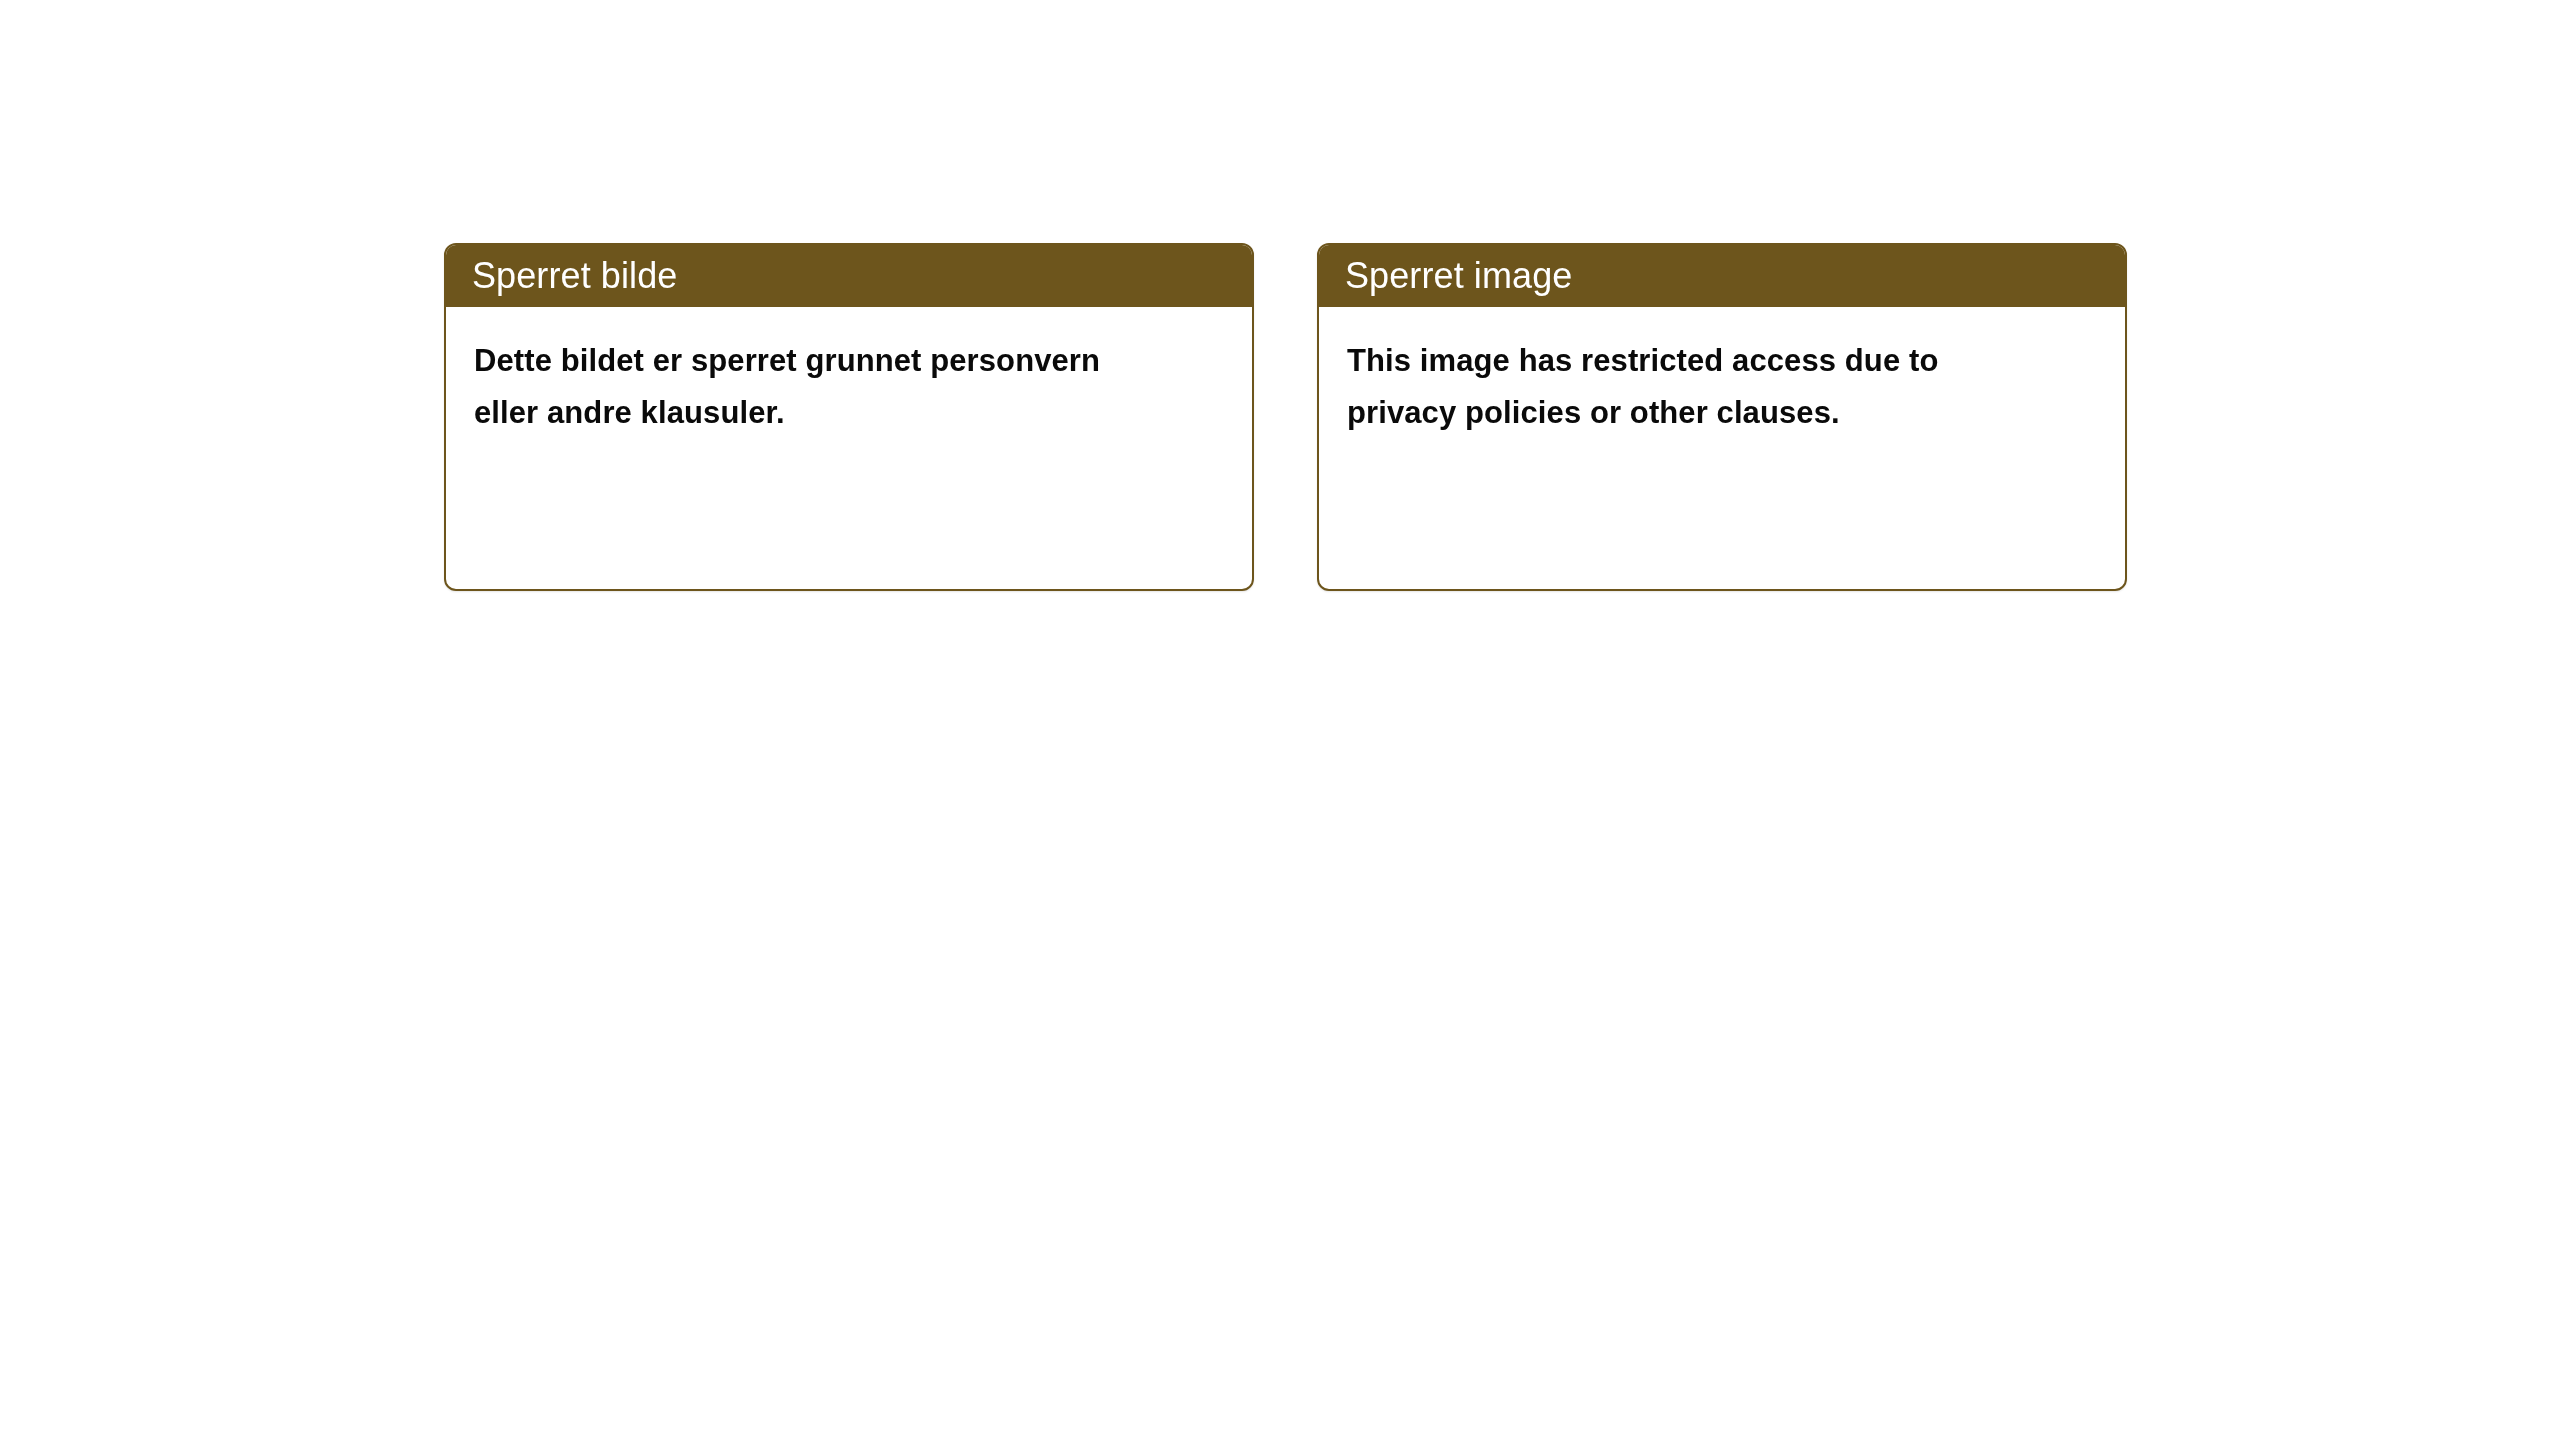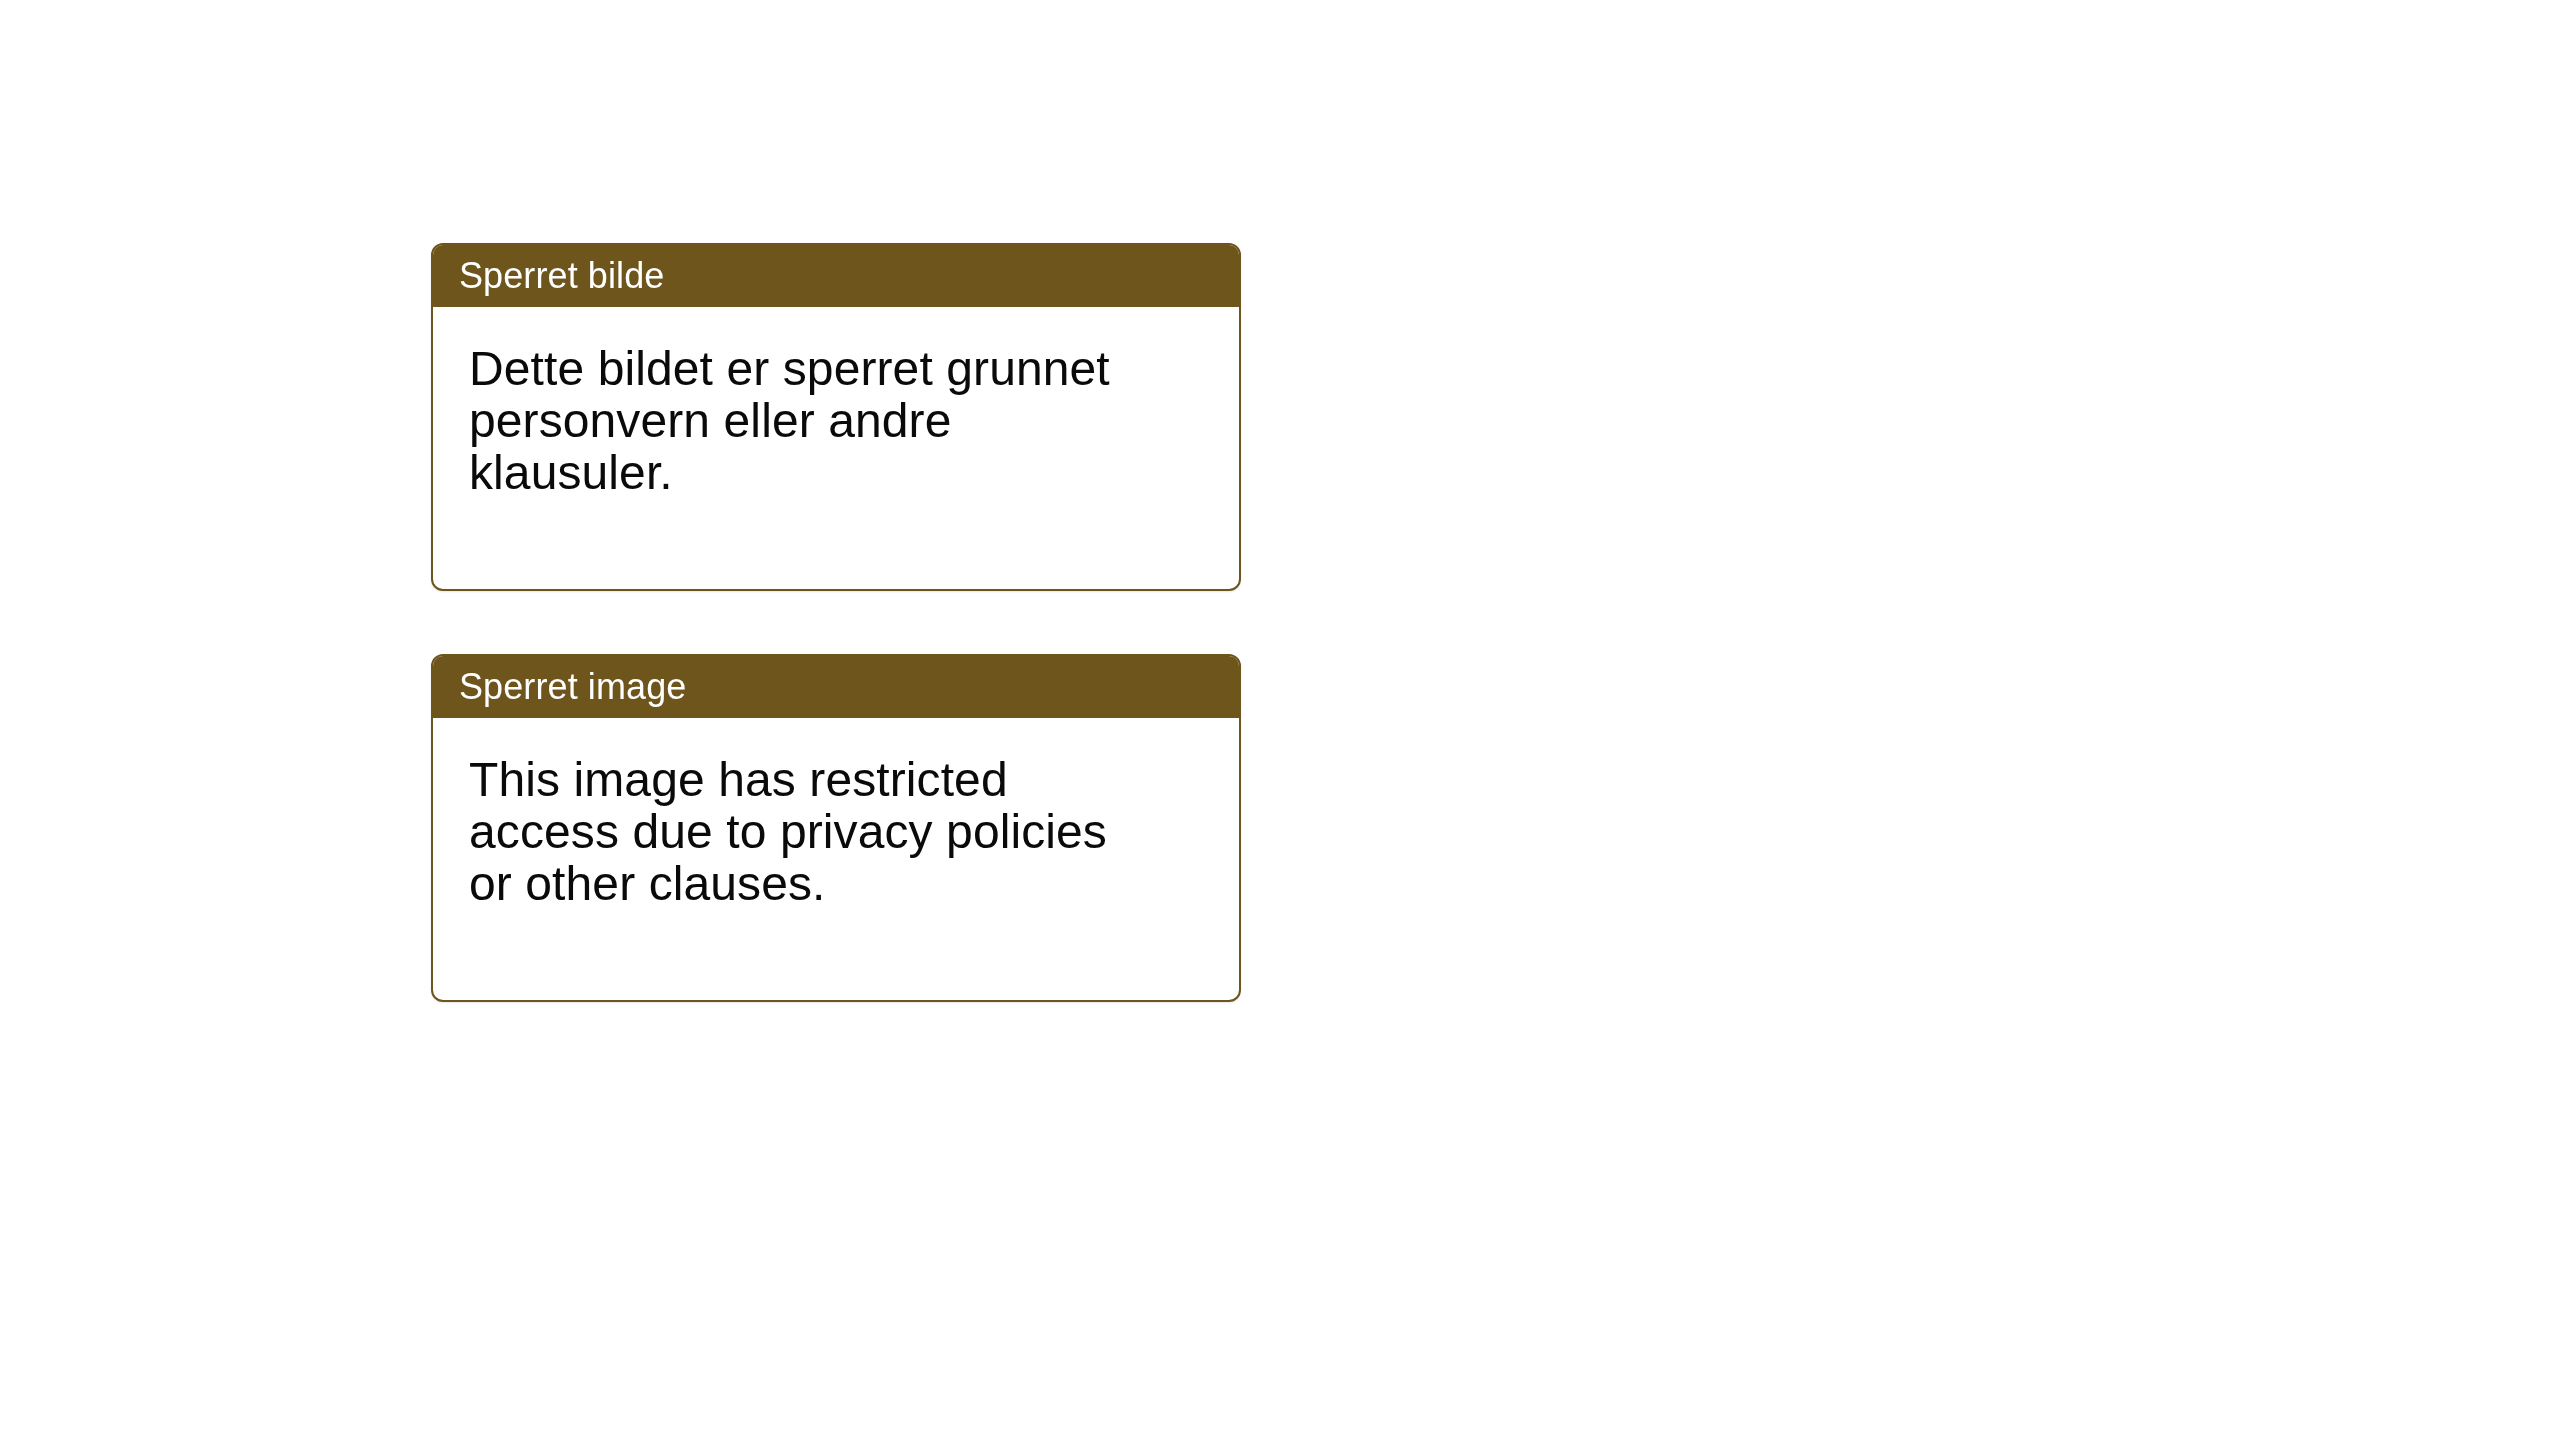--- a/index.html
+++ b/index.html
@@ -10,24 +10,24 @@
   body {
     width: 2560px;
     height: 1440px;
     font-family: "Liberation Sans", sans-serif;
     position: relative;
     overflow: hidden;
   }
 
   .cards-wrap {
     position: absolute;
-    left: 431px;
+    left: 444px;
     top: 243px;
     display: flex;
-    flex-direction: column;
+    flex-direction: row;
     align-items: flex-start;
     gap: 63px;
     border-radius: 23px;
   }
 
   .notice-card {
     background: #ffffff;
     border: 2px solid #6d551c;
     border-radius: 12px;
     box-sizing: border-box;
@@ -63,26 +63,26 @@
     letter-spacing: 0.1px;
     white-space: nowrap;
   }
 
   .card-body {
     padding: 28px 30px 0 28px;
     box-sizing: border-box;
   }
 
   .card-body-text {
-    font-size: 48px;
+    font-size: 31px;
     line-height: 52px;
     color: #0a0a0a;
-    font-weight: 400;
+    font-weight: 700;
     letter-spacing: 0.1px;
-    margin: 8px;
+    margin: 0;
   }
 
   .card-no .card-body-text {
     max-width: 680px;
   }
 
   .card-en .card-body-text {
     max-width: 660px;
   }
 </style>

